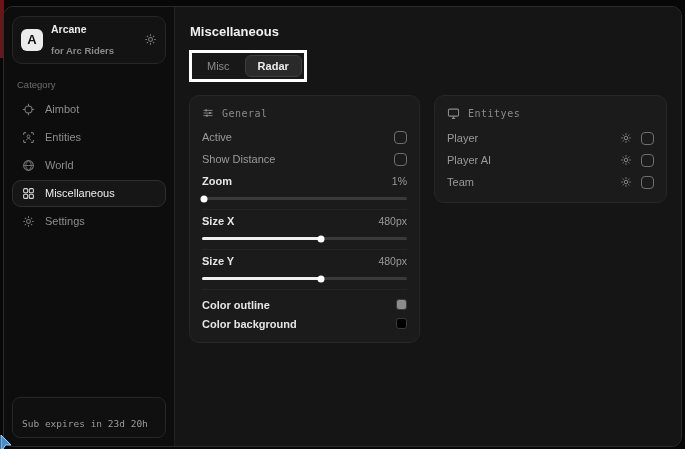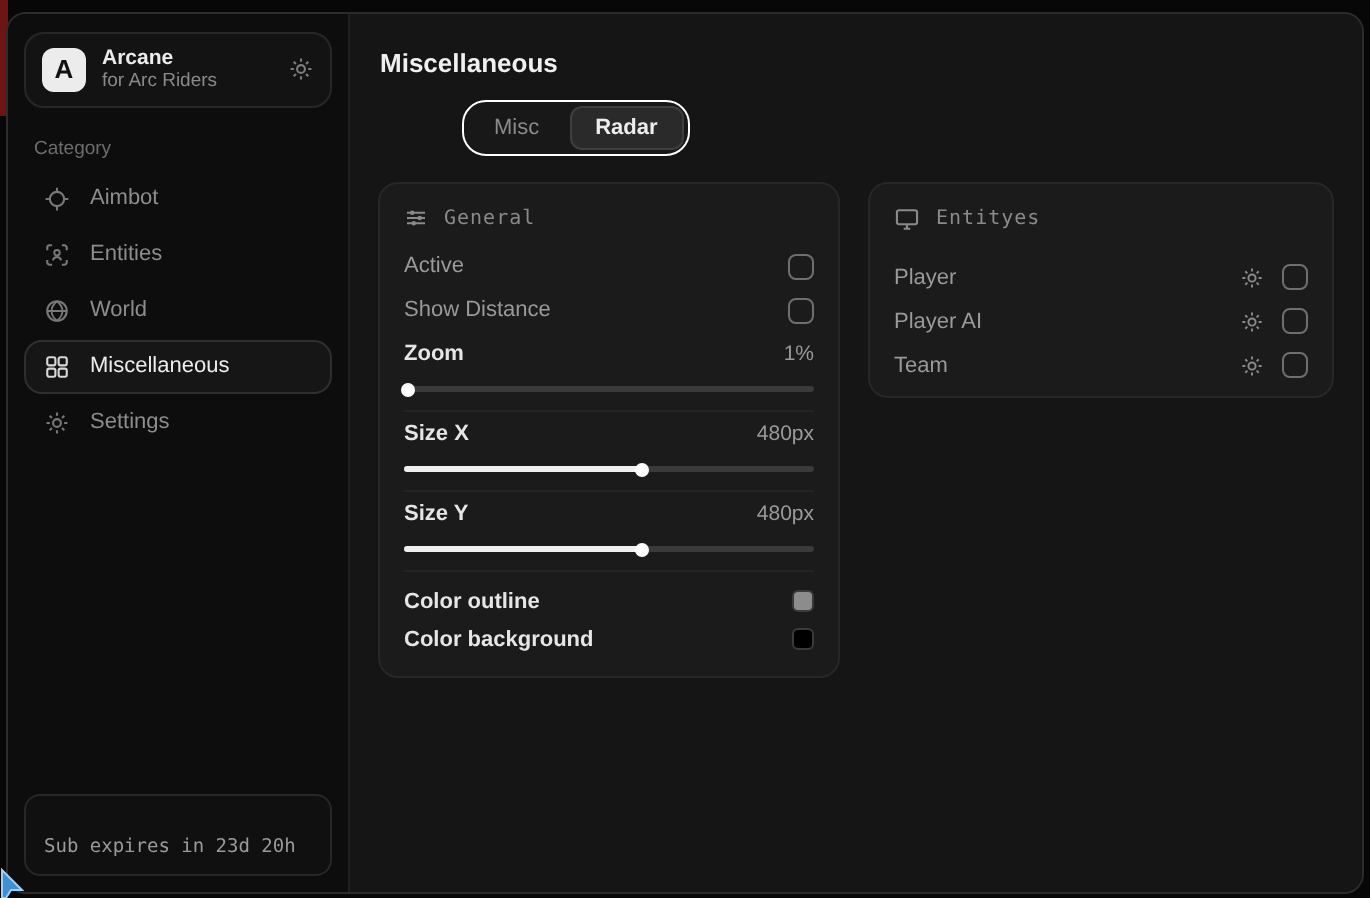--- a/index.html
+++ b/index.html
@@ -29,21 +29,21 @@
     border:1px solid #272727; background:#131313; border-radius:10px;
     padding:6px 8px; display:flex; align-items:center; gap:8px;
   }
   .brand-logo {
     width:22px; height:22px; background:#ececec; border-radius:6px;
     color:#111; font-weight:bold; font-size:13px;
     display:flex; align-items:center; justify-content:center; flex-shrink:0;
   }
   .brand-text { flex:1; line-height:1.15; }
   .brand-name { font-size:10.5px; font-weight:bold; color:#ececec; }
-  .brand-sub { font-size:9.5px; color:#8a8a8a; margin-top:1px; }
+  .brand-sub { font-size:9.5px; color:#8a8a8a; margin-top:11px;font-weight:bold; }
   .brand-gear { color:#7c7c7c; display:flex; }
 
   .category-label { margin:15px 5px 6px 5px; font-size:9.5px; color:#6d6d6d; }
 
   .nav { display:flex; flex-direction:column; }
   .nav-item {
     height:27px; display:flex; align-items:center; gap:10px;
     padding:0 9px; margin-bottom:1px; border:1px solid transparent;
     border-radius:9px; color:#8d8d8d; font-size:11px; cursor:default;
   }
@@ -55,22 +55,22 @@
   .sub-box {
     border:1px solid #272727; border-radius:8px; padding:20px 9px 8px 9px; background:#101010;
   }
   .sub-expiry { font-family:"DejaVu Sans Mono", monospace; font-size:9.5px; color:#9a9a9a; white-space:nowrap; }
   .sub-session { font-size:9.5px; font-weight:bold; color:#d6d6d6; margin-top:4px; }
 
   
   .main { flex:1; background:#151515; padding:13px 14px; overflow:hidden; }
   .page-title { font-size:13px; font-weight:bold; color:#f0f0f0; margin:4px 0 11px 1px; }
   .tabs {
-    display:inline-flex; background:#181818; border:1px solid #ffffff;
-    border-radius:12px; padding:2px; gap:2px;margin-left:42px;
+    display:inline-flex; background:#181818; border:3px solid #ffffff;
+    border-radius:0; padding:2px; gap:2px;
   }
   .tab {
     padding:4px 12px; font-size:11px; color:#8a8a8a; border-radius:6px;
     border:1px solid transparent; cursor:default;
   }
   .tab.selected { background:#2a2a2a; border-color:#3e3e3e; color:#ededed; font-weight:bold; }
 
   .panels { display:flex; gap:14px; margin-top:13px; align-items:flex-start; }
   .panel {
     background:#1b1b1b; border:1px solid #272727; border-radius:10px;
@@ -101,21 +101,21 @@
   }
   .slider-fill { position:absolute; left:0; top:0; height:3px; background:#f0f0f0; border-radius:2px; }
   .slider-thumb {
     position:absolute; top:50%; width:7px; height:7px; background:#ffffff;
     border-radius:50%; transform:translate(-50%,-50%);
   }
   .colors-block { padding-top:5px; }
   .row-color { height:19px; }
   .swatch { width:11px; height:11px; border-radius:3px; border:1px solid #3a3a3a; }
 
-  .entity-row { height:22px; display:flex; align-items:flex-end; font-size:11px; }
+  .entity-row { height:22px; display:flex; align-items:center; font-size:11px; }
   .entity-row .elabel { flex:1; color:#9a9a9a; }
   .entity-gear { color:#8a8a8a; display:flex; margin-right:9px; cursor:default; }
 </style>
 </head>
 <body>
 
 <svg width="0" height="0" style="position:absolute" aria-hidden="true">
   <defs>
     <symbol id="i-crosshair" viewBox="0 0 16 16">
       <circle cx="8" cy="8" r="4.4" fill="none" stroke="currentColor" stroke-width="1.3"></circle>

